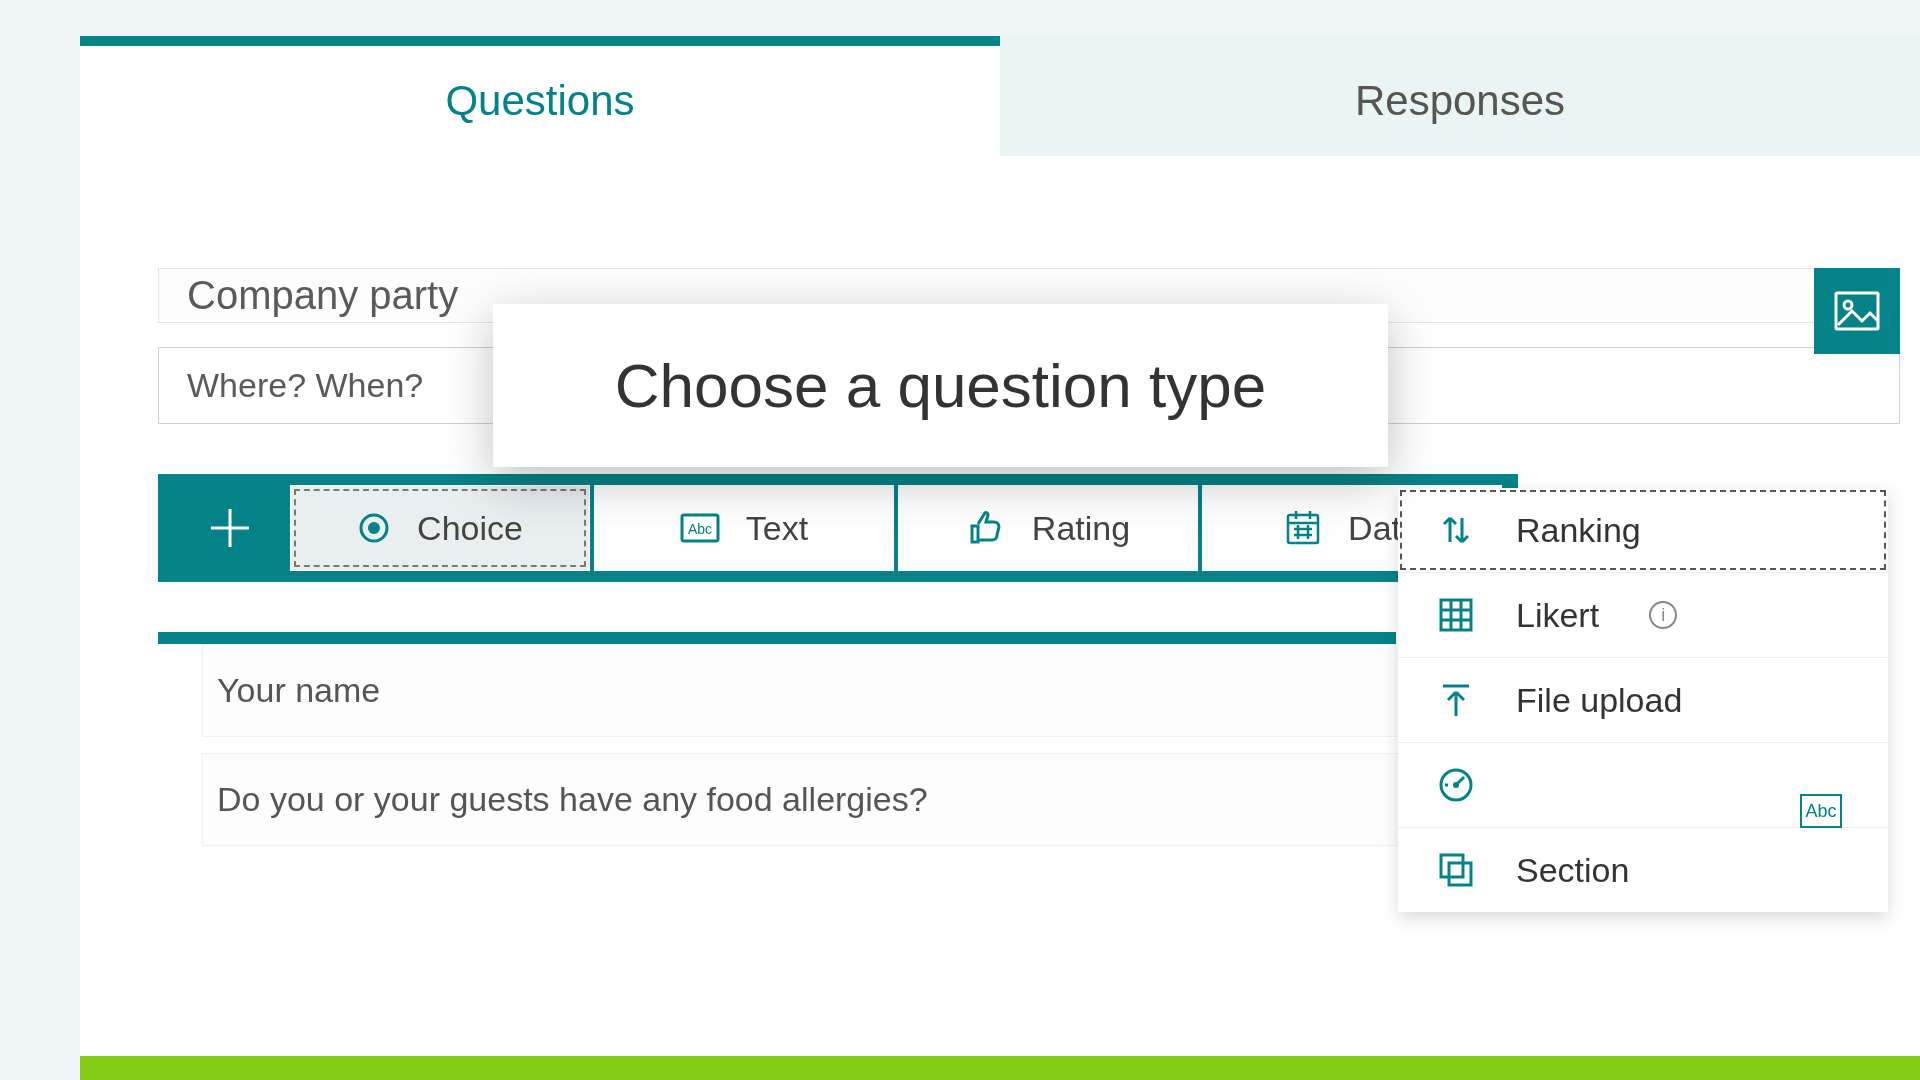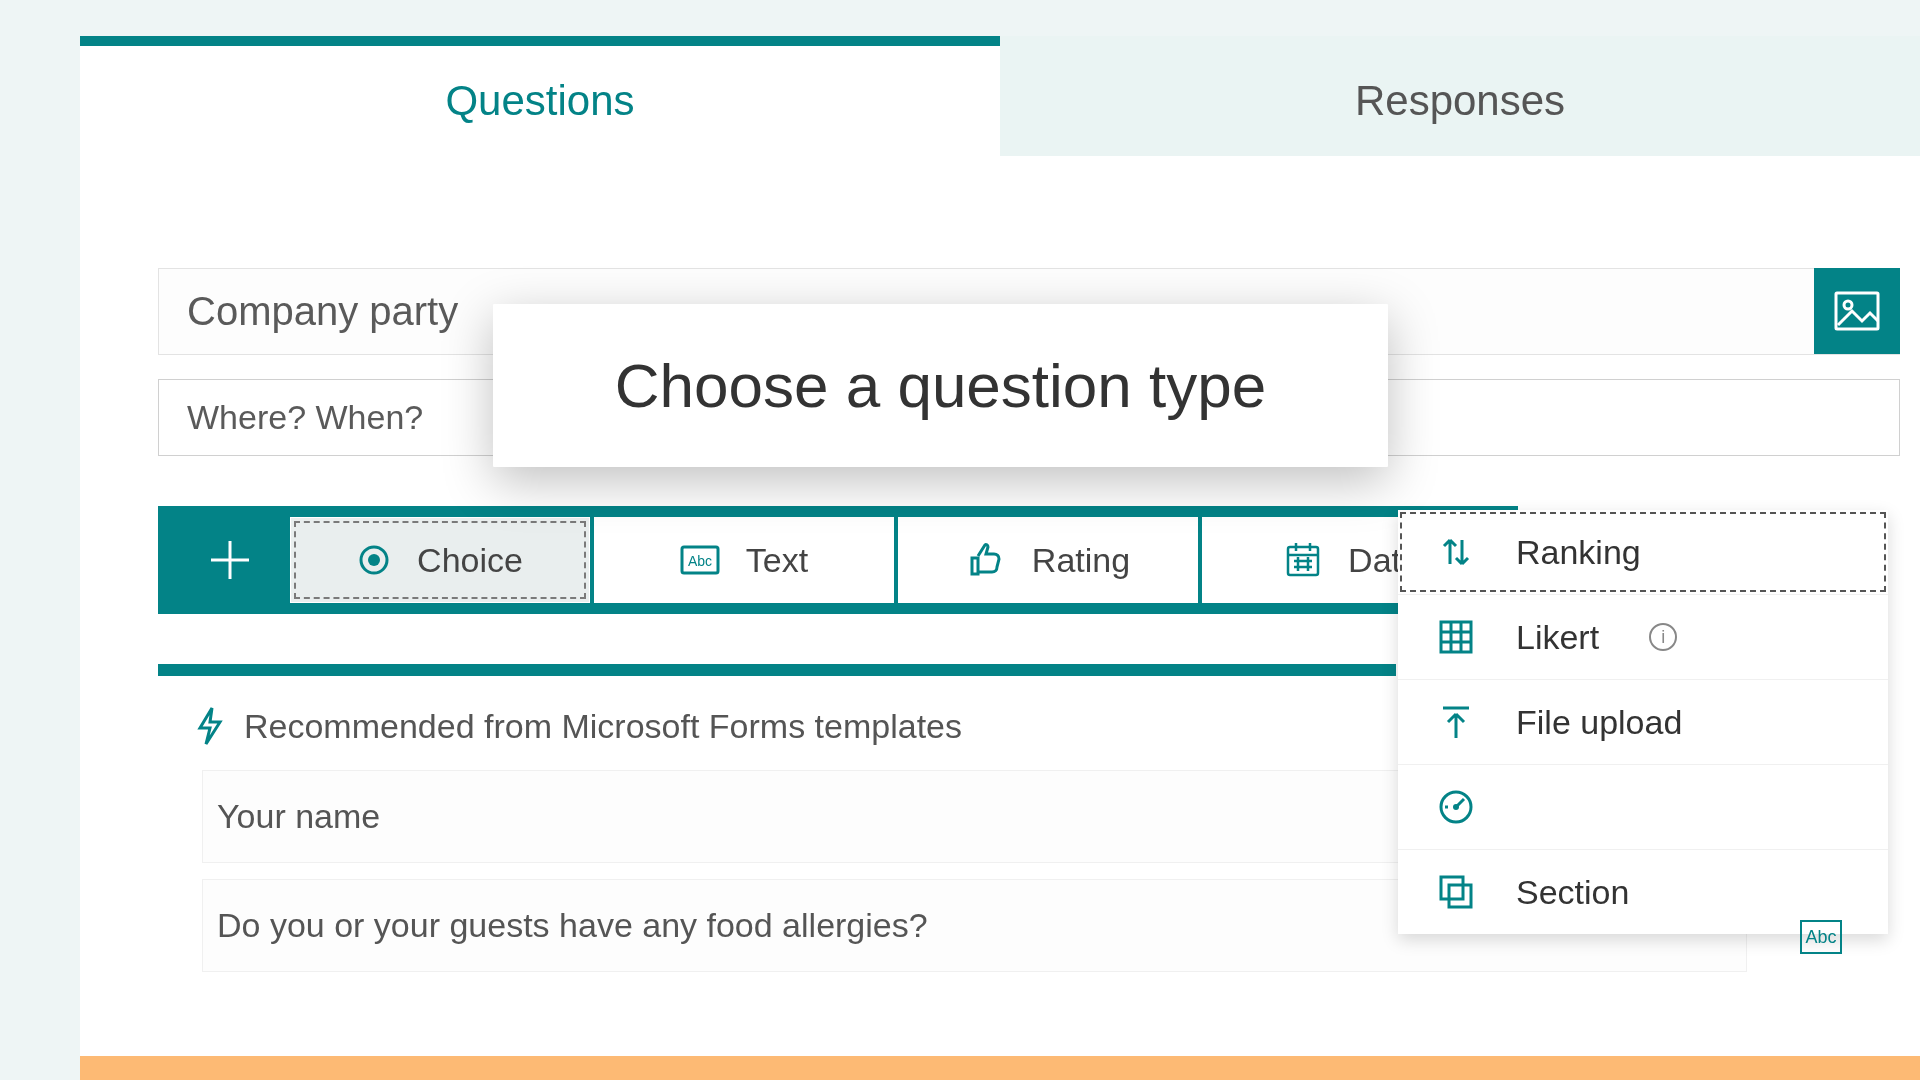--- a/index.html
+++ b/index.html
@@ -2,21 +2,21 @@
 <html><head>
 <meta charset="utf-8">
 <style>
   * { box-sizing: border-box; margin: 0; padding: 0; }
   html, body { width: 1920px; height: 1080px; overflow: hidden; font-family: "Segoe UI", Arial, sans-serif; color:#333; }
   body { background: #eef5f5; }
 
   .canvas {
     position: absolute;
     left: 80px; top: 36px; right: 0; bottom: 0;
-    background: #fdba74;
+    background: #84cc16;
   }
 
   
   .tab-bar {
     display: flex;
     height: 120px;
     background: #eaf4f3;
   }
   .tab {
     flex: 1;
@@ -43,21 +43,21 @@
   }
   .inner {
     margin-left: 78px;
     margin-right: 20px;
     position: relative;
   }
   .title-row { position: relative; }
   .title-box {
     background: #fdfdfd;
     border: 1px solid #e3e3e3;
-    padding: 20px 28px;
+    padding: 4px 28px;
     font-size: 40px;
     color: #5a5a5a;
     width: 100%;
   }
   .image-btn {
     position: absolute; right: 0; top: 0;
     width: 86px; height: 86px;
     background: #038387;
     display: flex; align-items: center; justify-content: center;
     cursor: pointer;
@@ -102,21 +102,21 @@
   }
   .qtype-btn svg{stroke:#038387;}
   .qtype-btn.focus {
     background:#e9eeee;
     outline:2px dashed #7a7a7a;
     outline-offset:-6px;
   }
 
   
   .dropdown {
-    position:absolute; left:1240px; top:4px;
+    position:absolute; left:1240px; top:14px;
     width:490px;
     background:#ffffff;
     box-shadow:0 6px 16px rgba(0,0,0,0.15);
   }
   .dd-item {
     display:flex; align-items:center; gap:40px;
     padding:22px 38px;
     font-size:34px; color:#333;
     cursor:pointer; position:relative;
   }
@@ -295,26 +295,20 @@
               <rect x="12" y="12" width="22" height="22"></rect>
             </svg>
               </span>
             <span>Section</span>
           </div>
         </div>
       </div>
 
       <div class="rec-strip"></div>
       <div class="rec-panel">
-        <div class="rec-head">
-          <svg width="28" height="40" viewBox="0 0 28 40" stroke-width="3">
-            <path d="M16 2 L4 22 h10 L10 38 L24 16 h-10 Z"></path>
-          </svg>
-          <span>Recommended from Microsoft Forms templates</span>
-        </div>
         <div class="rec-item">Your name</div>
         <div class="rec-item">Do you or your guests have any food allergies?</div>
       </div>
 
       <div class="abc-badge">Abc</div>
     </div>
   </div>
 
   <div class="callout">Choose a question type</div>
 </div>

